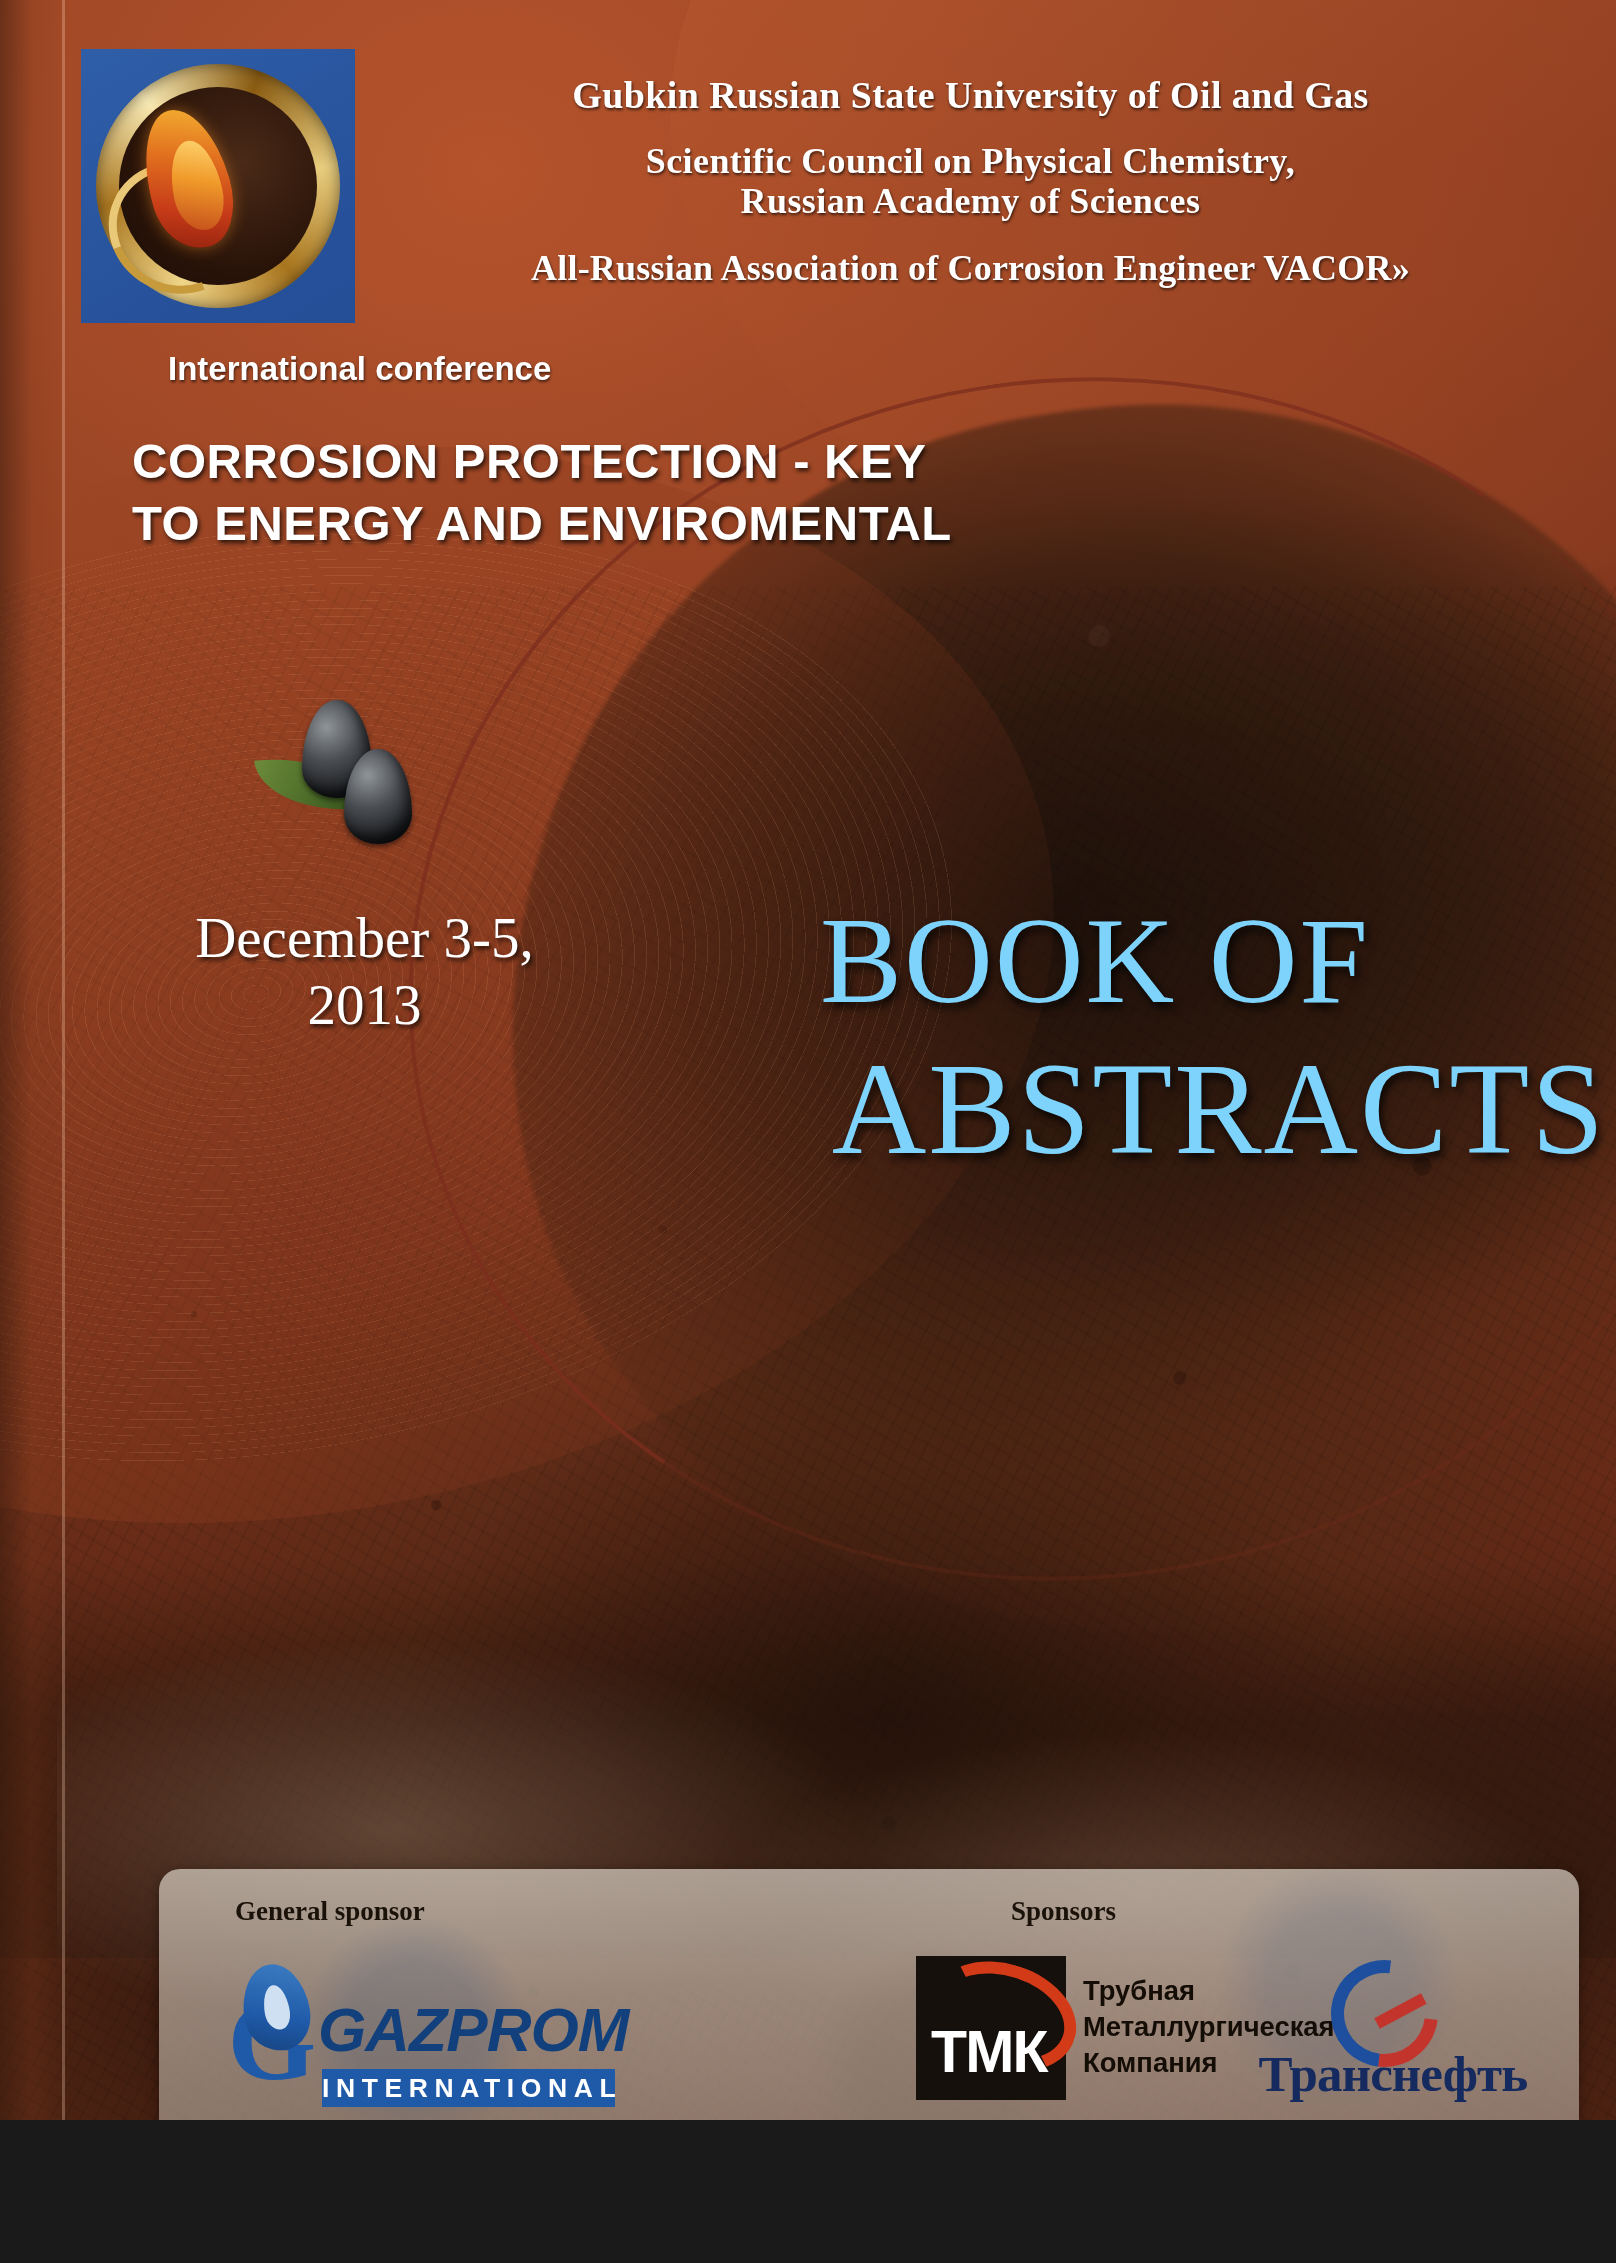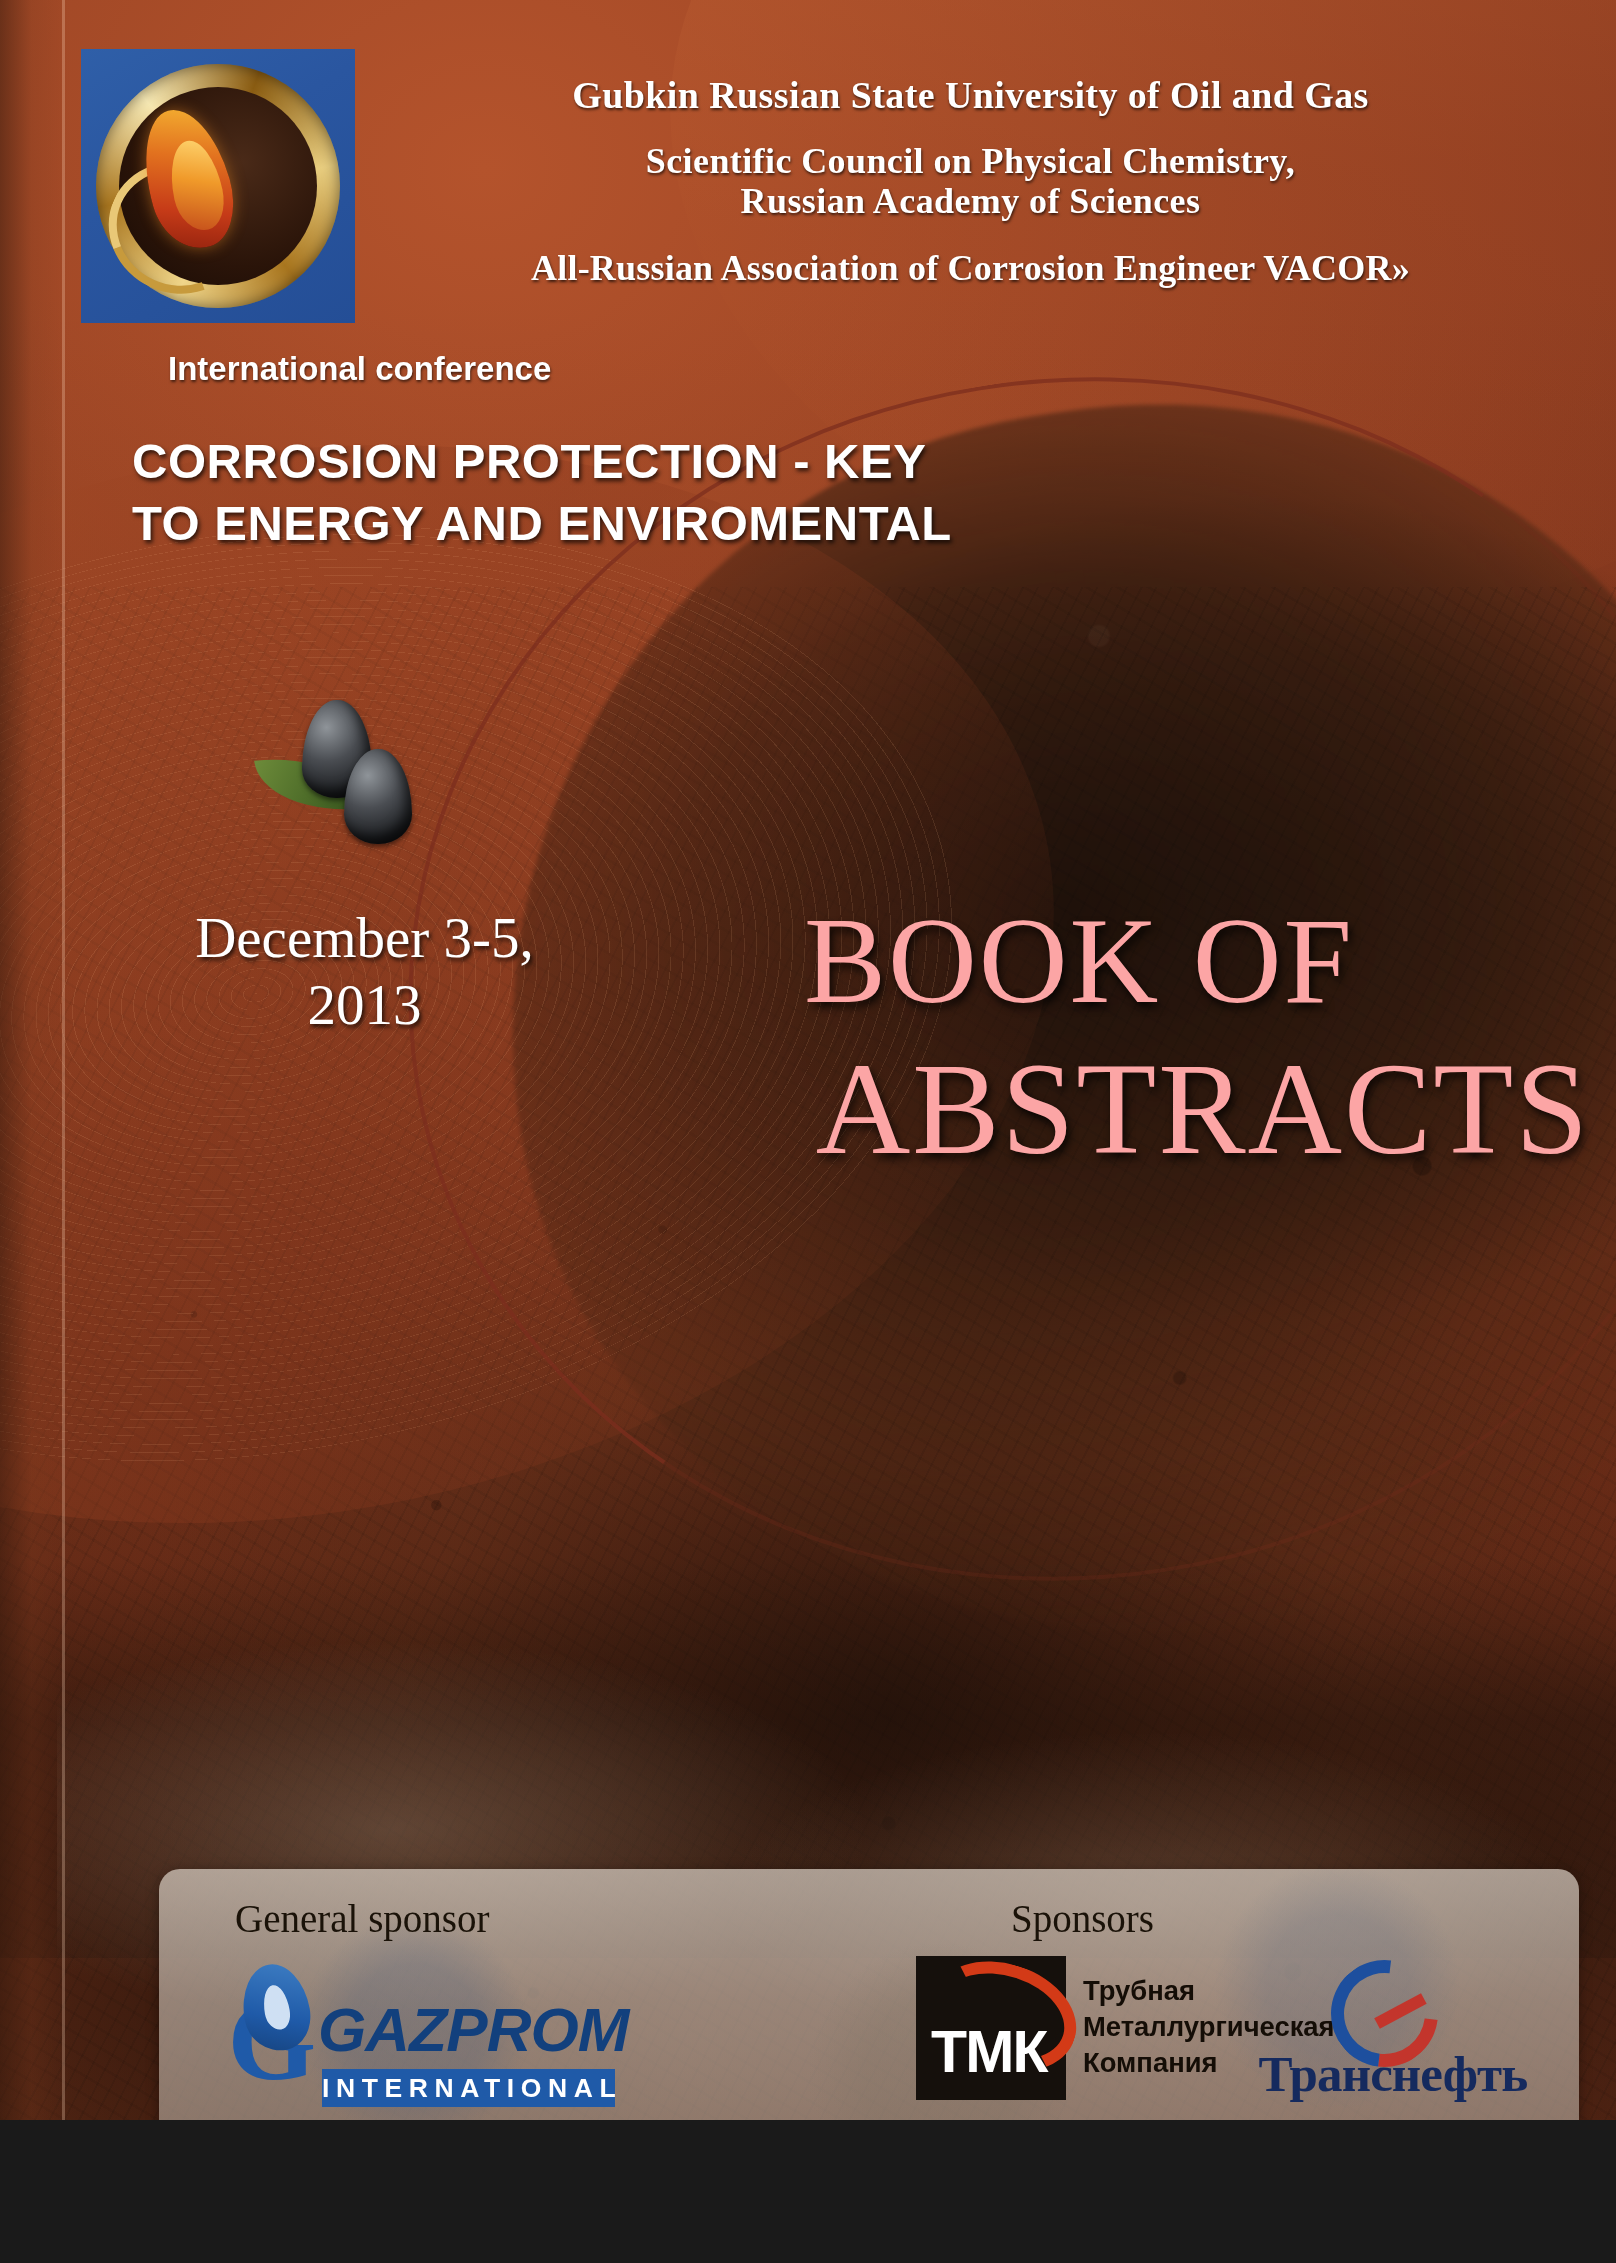--- a/index.html
+++ b/index.html
@@ -286,24 +286,24 @@
     font-family: "Liberation Serif", serif;
     font-size: 57px;
     font-weight: 400;
     line-height: 1.18;
     text-shadow: 1.9px 2.8px 4.7px rgba(0,0,0,0.75);
   }
 
   
   .book-title {
     position: absolute;
-    left: 568px;
+    left: 584px;
     top: 890px;
     width: 1022px;
-    color: #fca5a5;
+    color: #7dd3fc;
     font-family: "Liberation Serif", serif;
     font-size: 123px;
     line-height: 1.16;
     letter-spacing: 1.9px;
     text-shadow: 2.8px 4.7px 8.5px rgba(0,0,0,0.8);
   }
   .book-title .l1 { text-align: center; }
   .book-title .l2 { text-align: right; font-size: 131px; }
 
   
@@ -322,22 +322,22 @@
     position: absolute; inset: 0;
     background-image:
       radial-gradient(circle at 18% 55%, rgba(80,95,120,0.28) 0 66px, rgba(0,0,0,0) 114px),
       radial-gradient(circle at 55% 70%, rgba(120,110,95,0.22) 0 76px, rgba(0,0,0,0) 132px),
       radial-gradient(circle at 83% 40%, rgba(95,105,125,0.25) 0 71px, rgba(0,0,0,0) 123px);
   }
   .sp-label {
     position: absolute;
     color: #1a1208;
     font-family: "Liberation Serif", serif;
-    font-weight: normal;
-    font-size: 39px;
+    font-weight: bold;
+    font-size: 27px;
   }
   .sp-label.general { left: 76px; top: 26.5px; }
   .sp-label.sponsors { left: 852px; top: 26.5px; }
 
   
   .gazprom {
     position: absolute;
     left: 57px;
     top: 85px;
     width: 397px;

